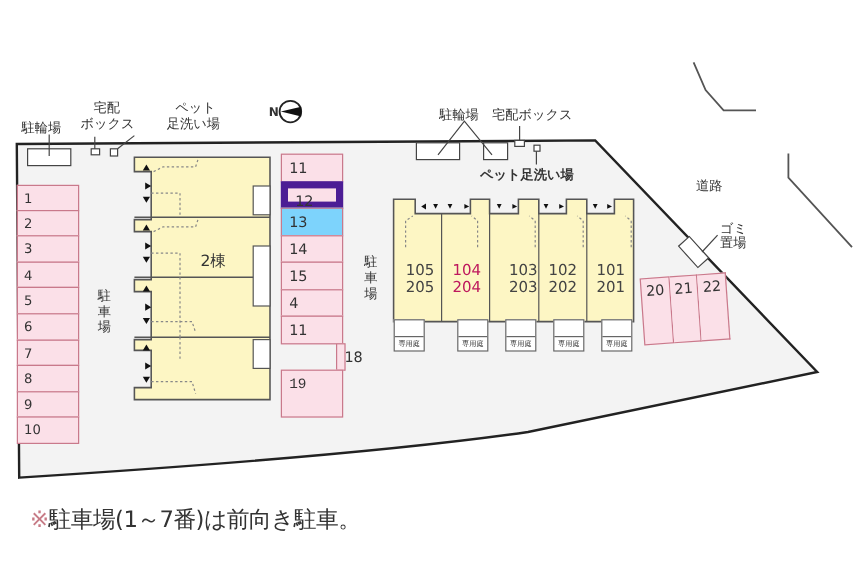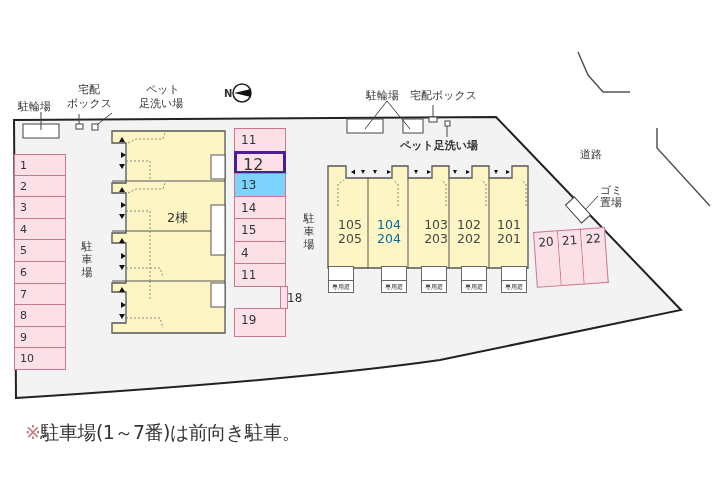--- a/index.html
+++ b/index.html
@@ -107,21 +107,21 @@
         <path d="M506,170 l4,2 l-4,2 z"></path>
     </g>
   </g>
 </svg>
 
 <div>
   <div style="position:absolute;left:333px;top:218px;width:34px;text-align:center;font-size:12.5px;line-height:14px;color:#444;">
     <div>105</div>
       <div>205</div>
   </div>
-  <div style="position:absolute;left:371px;top:218px;width:36px;text-align:center;font-size:12.5px;line-height:14px;color:#0369a1;">
+  <div style="position:absolute;left:371px;top:218px;width:36px;text-align:center;font-size:12.5px;line-height:14px;color:#be185d;">
     <div>104</div>
       <div>204</div>
   </div>
   <div style="position:absolute;left:410px;top:218px;width:38px;text-align:right;font-size:12.5px;line-height:14px;color:#444;">
     <div>103</div>
       <div>203</div>
   </div>
   <div style="position:absolute;left:450px;top:218px;width:38px;text-align:center;font-size:12.5px;line-height:14px;color:#444;">
     <div>102</div>
       <div>202</div>
@@ -158,28 +158,28 @@
   <div class="ps" style="height:22.6px;border:1px solid #c9798b;background:#fbe0e8;font-size:11px;padding-left:5px;line-height:21px;box-sizing:border-box;margin-top:-1px;">5</div>
   <div class="ps" style="height:22.6px;border:1px solid #c9798b;background:#fbe0e8;font-size:11px;padding-left:5px;line-height:21px;box-sizing:border-box;margin-top:-1px;">6</div>
   <div class="ps" style="height:22.6px;border:1px solid #c9798b;background:#fbe0e8;font-size:11px;padding-left:5px;line-height:21px;box-sizing:border-box;margin-top:-1px;">7</div>
   <div class="ps" style="height:22.6px;border:1px solid #c9798b;background:#fbe0e8;font-size:11px;padding-left:5px;line-height:21px;box-sizing:border-box;margin-top:-1px;">8</div>
   <div class="ps" style="height:22.6px;border:1px solid #c9798b;background:#fbe0e8;font-size:11px;padding-left:5px;line-height:21px;box-sizing:border-box;margin-top:-1px;">9</div>
   <div class="ps" style="height:22.6px;border:1px solid #c9798b;background:#fbe0e8;font-size:11px;padding-left:5px;line-height:21px;box-sizing:border-box;margin-top:-1px;">10</div>
 </div>
 
 <div style="position:absolute;left:234px;top:128px;width:52px;">
   <div style="height:23.5px;border:1px solid #c9798b;background:#fbe0e8;font-size:12px;padding-left:6px;line-height:22px;box-sizing:border-box;">11</div>
-  <div style="height:23.5px;border:3px solid #4c1d95;background:#fbe0e8;font-size:16px;padding-left:6px;line-height:22px;box-sizing:border-box;margin-top:-1px;">12</div>
+  <div style="height:23.5px;border:6px solid #4c1d95;background:#fbe0e8;font-size:12px;padding-left:6px;line-height:22px;box-sizing:border-box;margin-top:-1px;">12</div>
   <div style="height:23.5px;border:1px solid #c9798b;background:#7dd3fc;font-size:12px;padding-left:6px;line-height:22px;box-sizing:border-box;margin-top:-1px;">13</div>
   <div style="height:23.5px;border:1px solid #c9798b;background:#fbe0e8;font-size:12px;padding-left:6px;line-height:22px;box-sizing:border-box;margin-top:-1px;">14</div>
   <div style="height:23.5px;border:1px solid #c9798b;background:#fbe0e8;font-size:12px;padding-left:6px;line-height:22px;box-sizing:border-box;margin-top:-1px;">15</div>
   <div style="height:23.5px;border:1px solid #c9798b;background:#fbe0e8;font-size:12px;padding-left:6px;line-height:22px;box-sizing:border-box;margin-top:-1px;">4</div>
   <div style="height:23.5px;border:1px solid #c9798b;background:#fbe0e8;font-size:12px;padding-left:6px;line-height:22px;box-sizing:border-box;margin-top:-1px;">11</div>
   <div style="height:23.5px;border:1px solid #c9798b;background:#fbe0e8;font-size:12px;padding-left:6px;line-height:22px;box-sizing:border-box;margin-top:-1px;margin-left:46px;">18</div>
-  <div style="height:29px;border:1px solid #c9798b;background:#fbe0e8;font-size:12px;padding-left:6px;line-height:22px;box-sizing:border-box;margin-top:-1px;">19</div>
+  <div style="height:40px;border:1px solid #c9798b;background:#fbe0e8;font-size:12px;padding-left:6px;line-height:22px;box-sizing:border-box;margin-top:-1px;font-family:Liberation Mono, monospace;">19</div>
 </div>
 
 <div style="position:absolute;left:533px;top:232px;width:72px;height:56px;transform:rotate(-4deg);transform-origin:left top;display:flex;">
   <div style="flex:1;border:1px solid #c9798b;background:#fbe0e8;font-size:12px;text-align:center;padding-top:3px;box-sizing:border-box;">20</div>
   <div style="flex:1;border:1px solid #c9798b;border-left:none;background:#fbe0e8;font-size:12px;text-align:center;padding-top:3px;box-sizing:border-box;">21</div>
   <div style="flex:1;border:1px solid #c9798b;border-left:none;background:#fbe0e8;font-size:12px;text-align:center;padding-top:3px;box-sizing:border-box;">22</div>
 </div>
 
 <div style="position:absolute;left:18px;top:99px;font-size:11px;color:#333;">駐輪場</div>
 <div style="position:absolute;left:78px;top:82px;font-size:11px;color:#333;">宅配</div>

